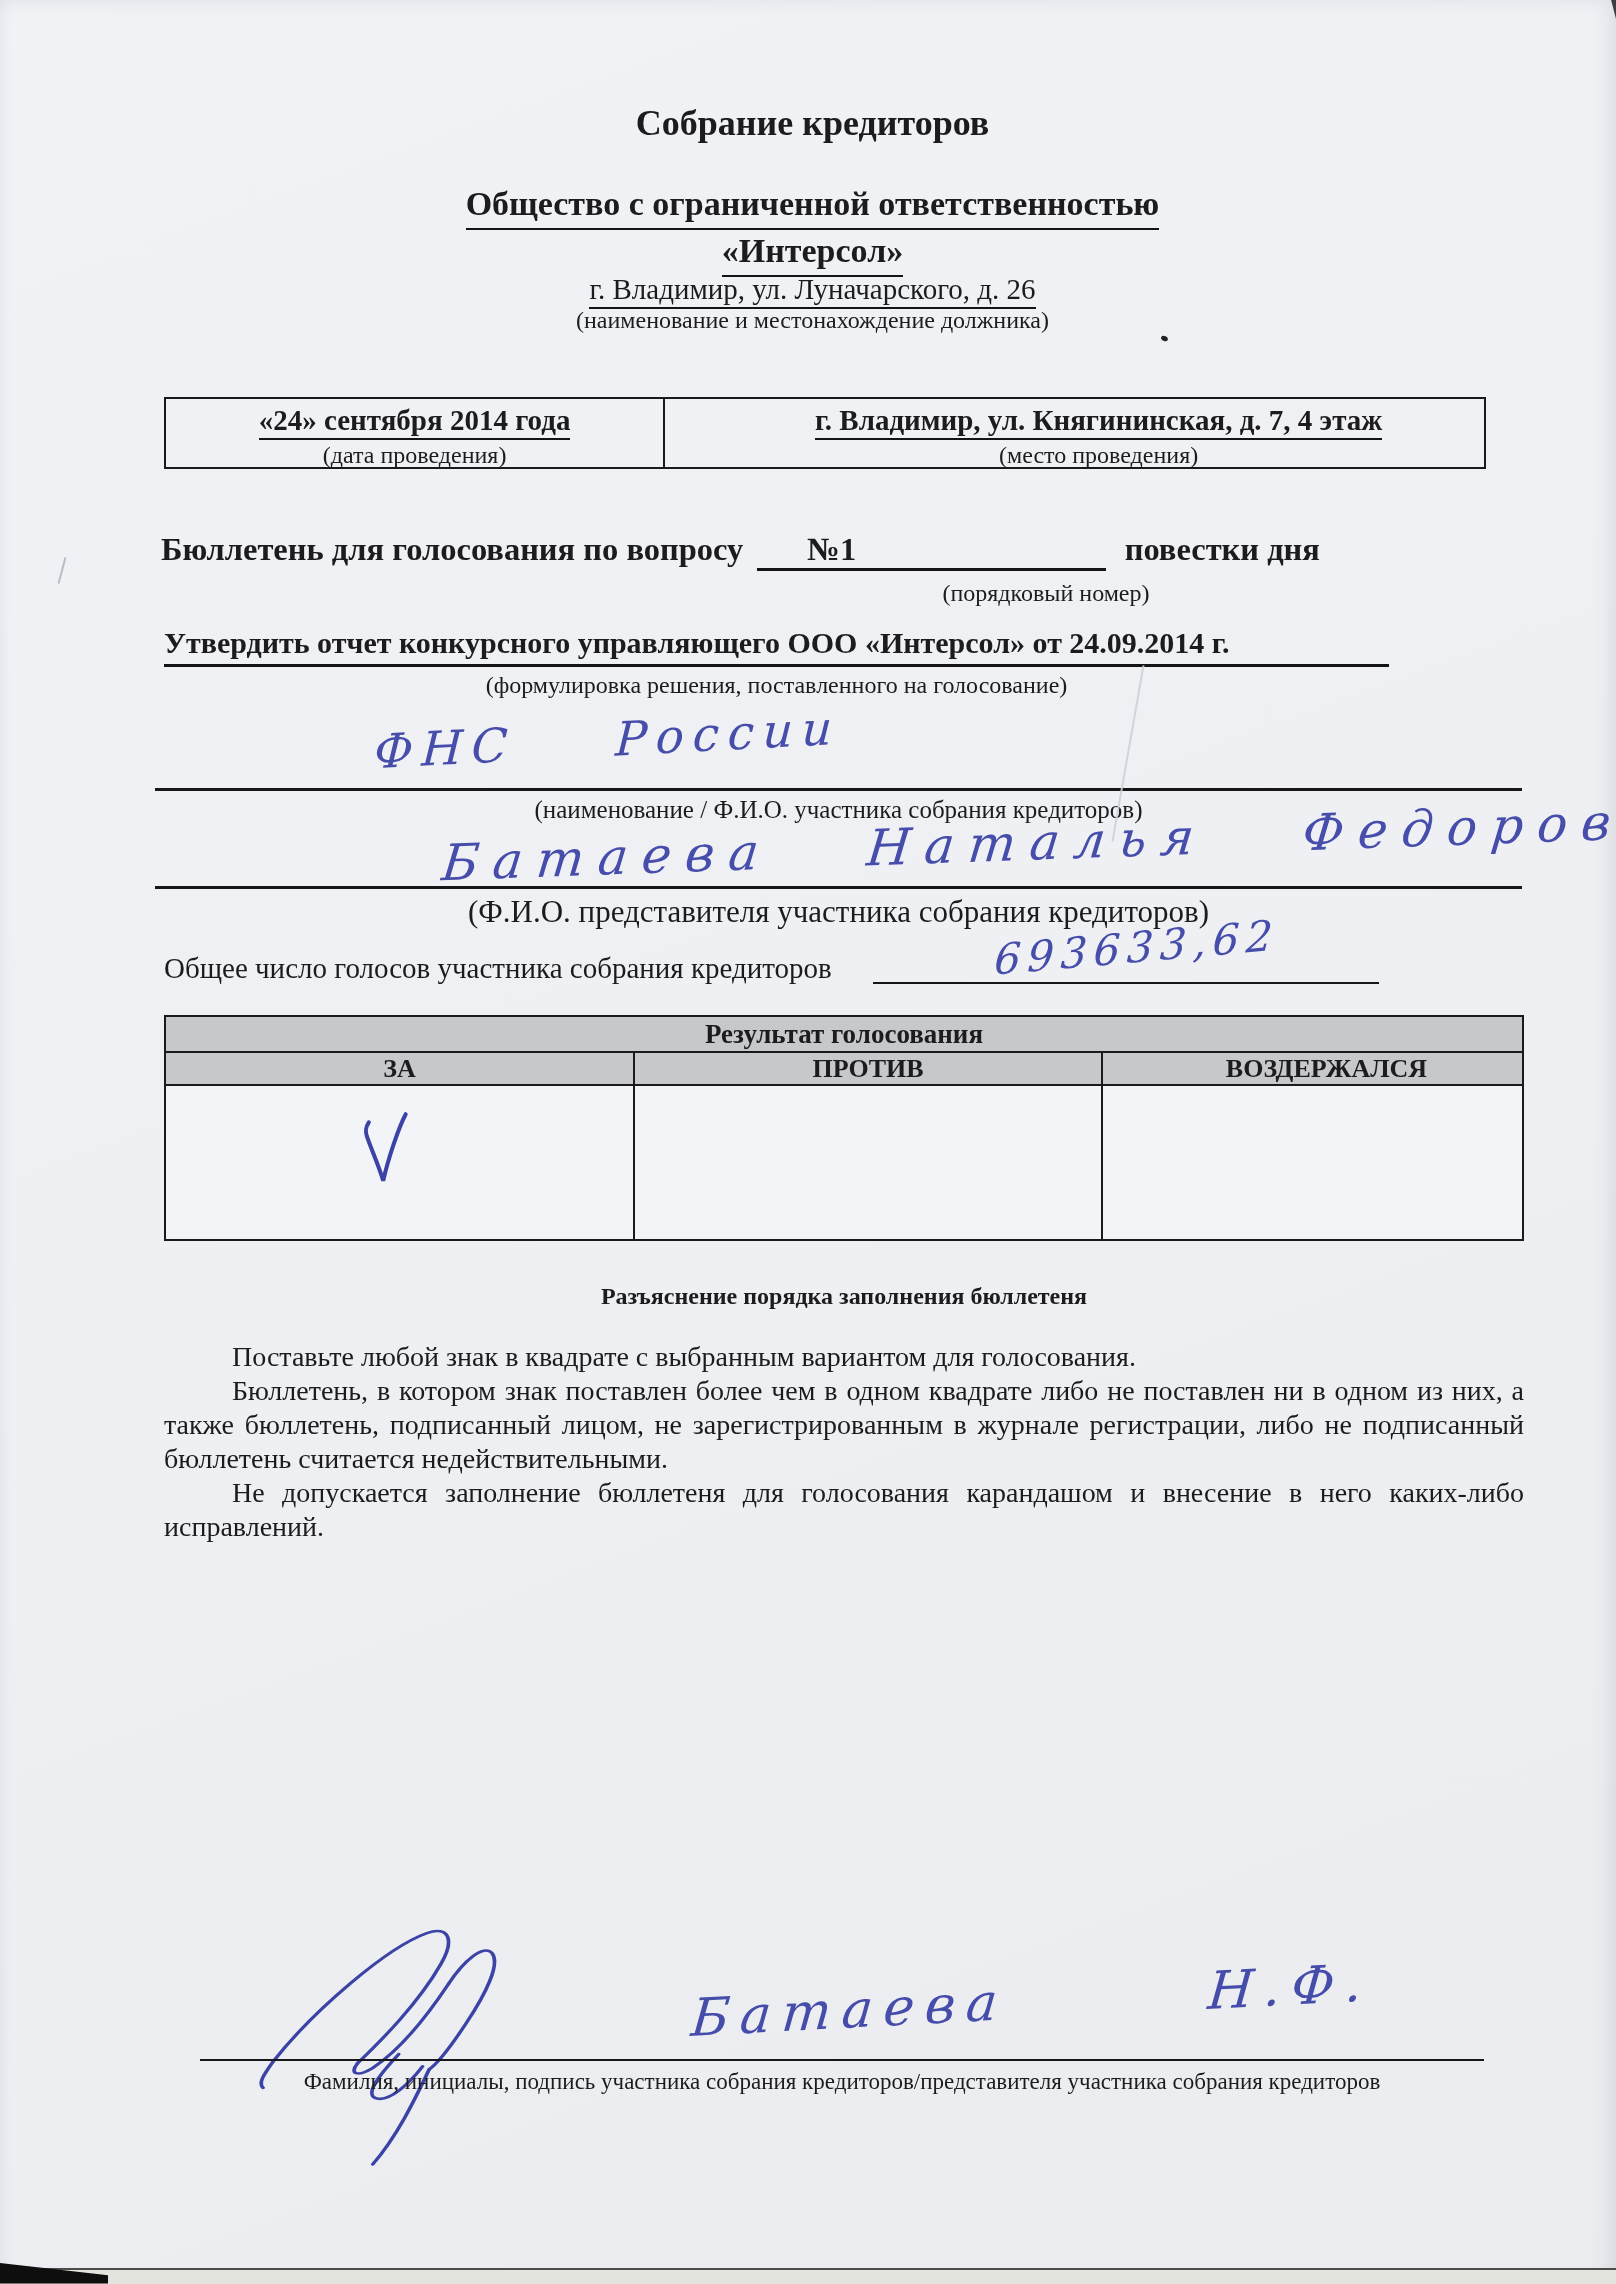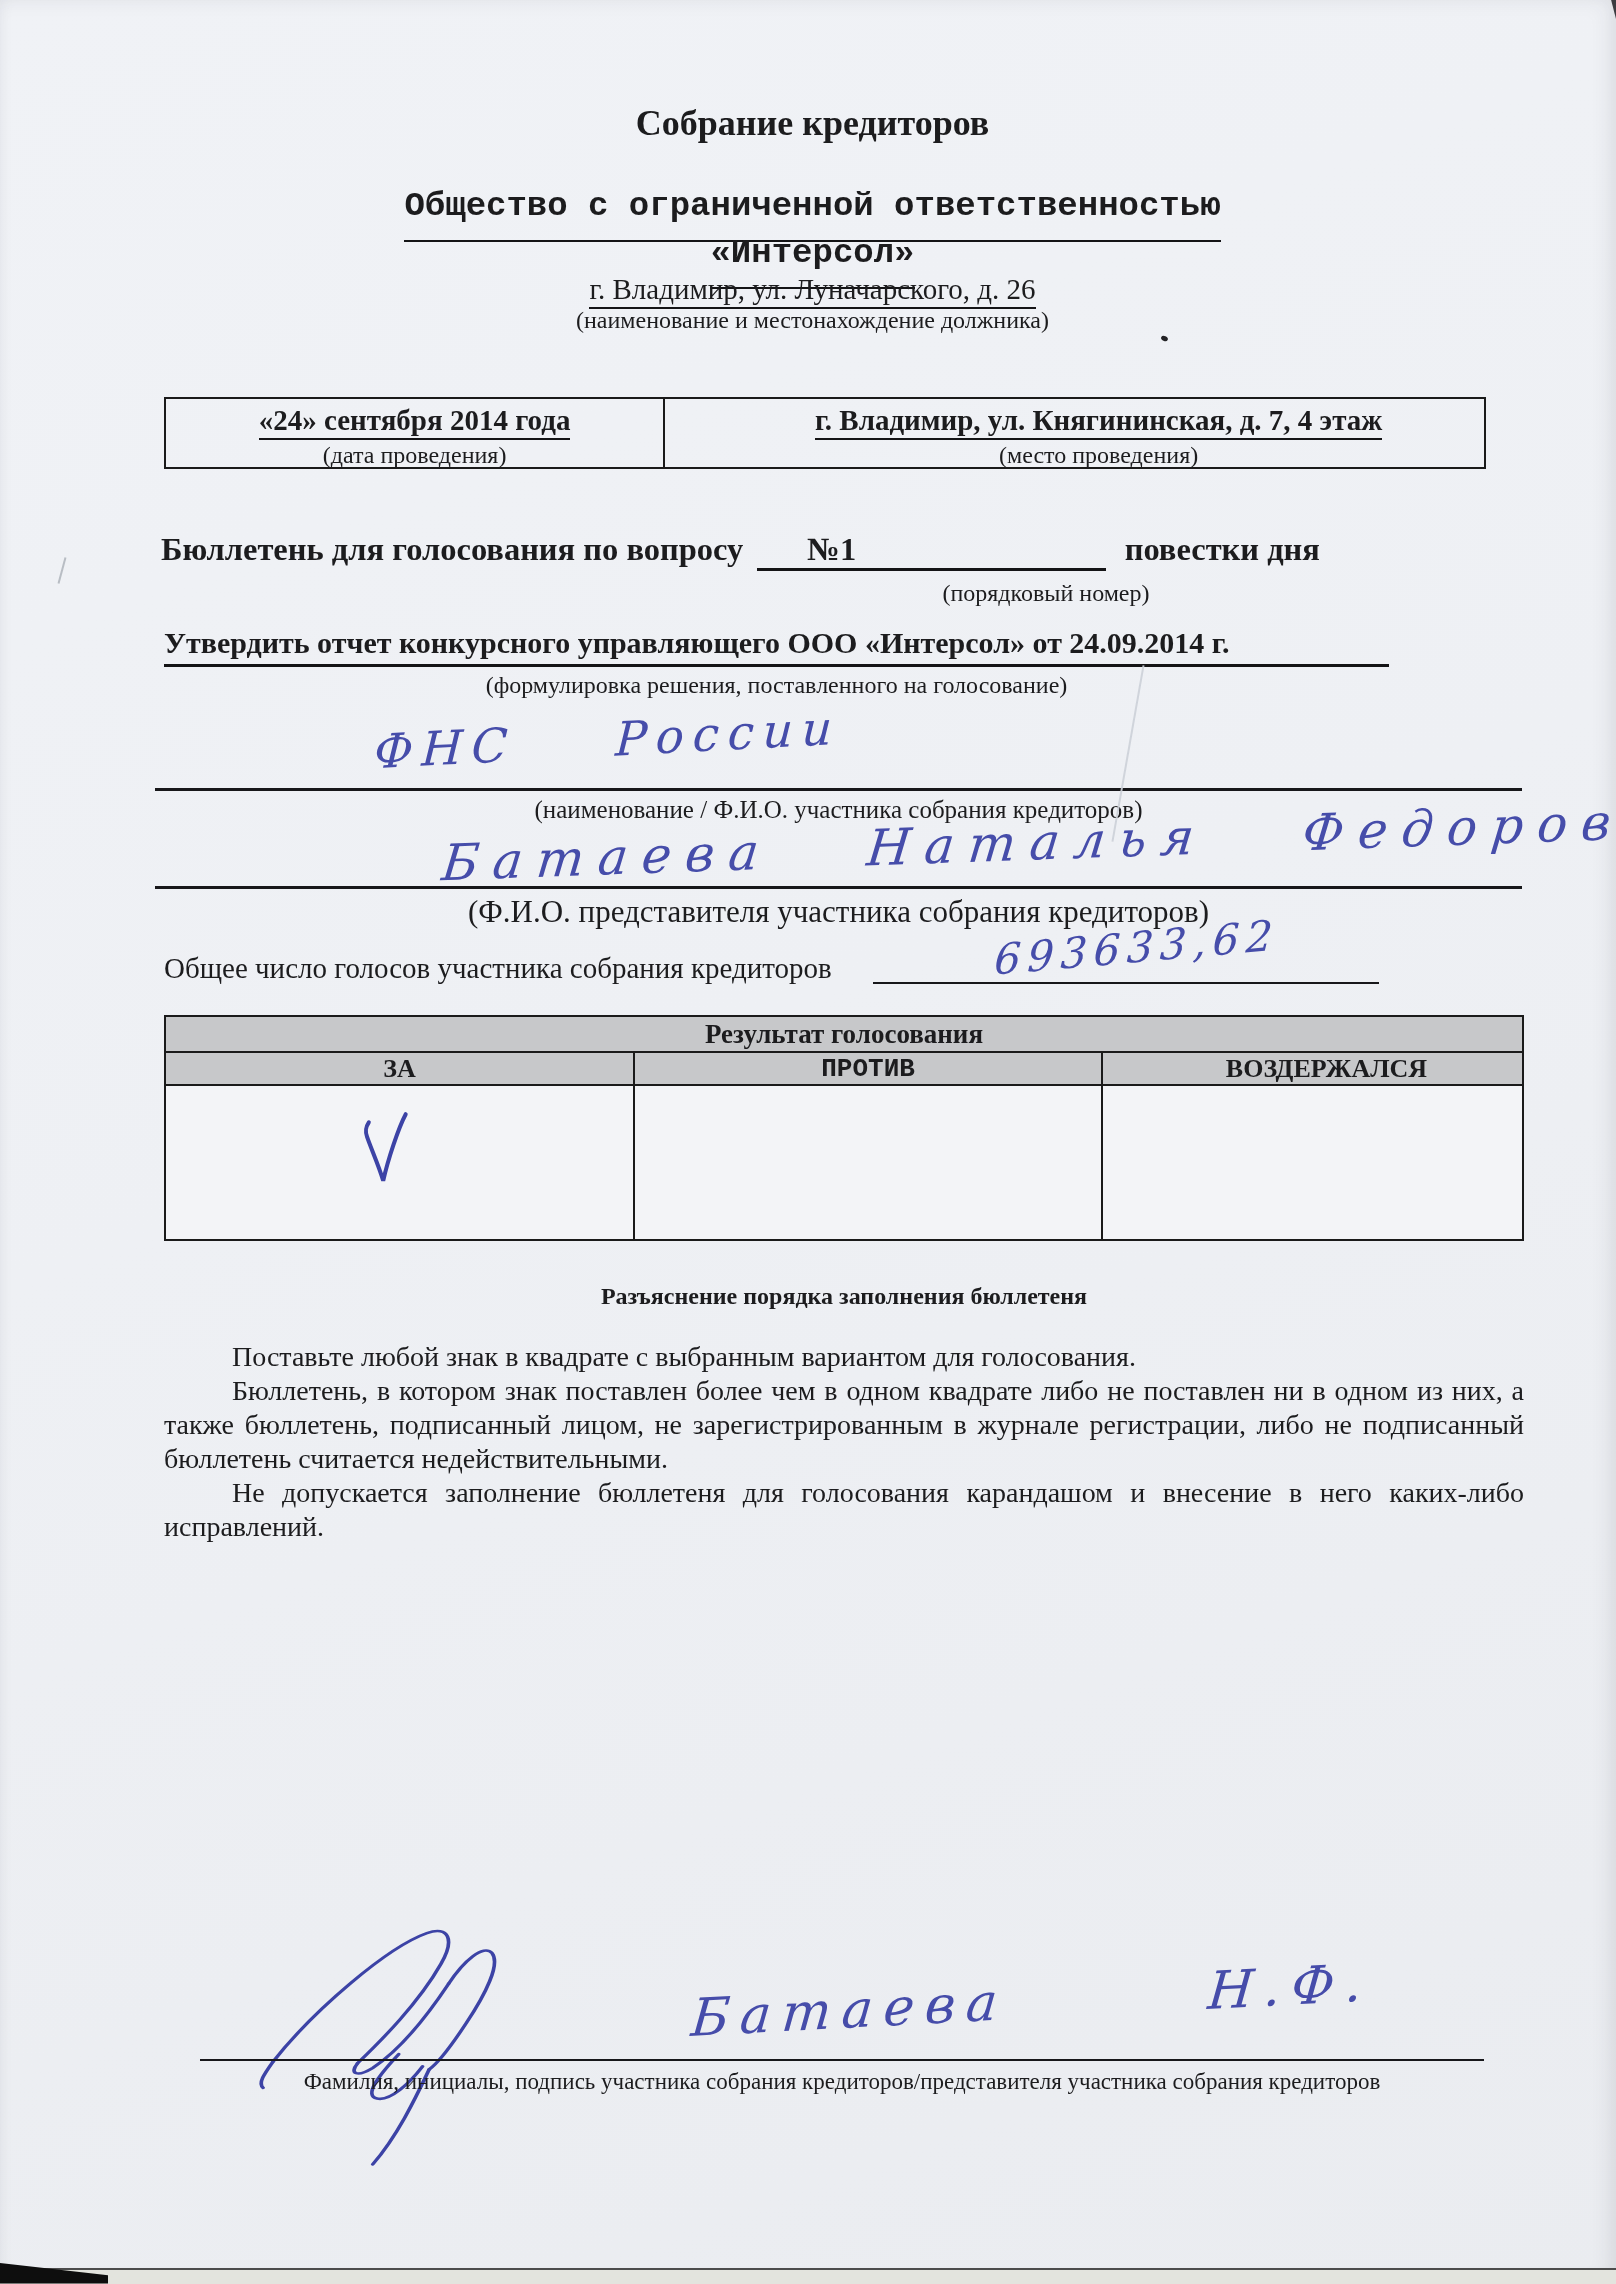--- a/index.html
+++ b/index.html
@@ -12,21 +12,21 @@
   body{background:#9a9a9a;font-family:"Liberation Serif","DejaVu Serif",serif;color:#1c1c1e;}
   .page{
     position:relative;width:1617px;height:2284px;margin:0 auto;
     background:linear-gradient(160deg,#f0f2f6 0%,var(--paper) 45%,#eaecf0 100%);
     box-shadow:inset -8.7px 0 20.6px rgba(40,45,60,.07), inset 0 -6.5px 16.3px rgba(40,45,60,.05);
     overflow:hidden;
   }
   .abs{position:absolute;}
   .ctr{text-align:center;}
   .b{font-weight:bold;}
-  .u5{border-bottom:2.7px solid #141416;padding-bottom:15px;font-family:Liberation Mono, monospace;}
+  .u5{border-bottom:2.7px solid #141416;padding-bottom:6px;}
   .u4{border-bottom:2.2px solid #141416;padding-bottom:1.6px;}
   .cap{font-size:24px;}
   .rule{background:#17171a;height:2.7px;}
   .hw{
     font-family:"DejaVu Serif",serif;font-style:italic;color:var(--ink);
     white-space:nowrap;opacity:.94;
   }
   
   .info-table{
     left:164px;top:397px;width:1322px;height:72px;
@@ -47,21 +47,21 @@
   
   .res-table{left:164px;top:1015px;width:1360px;border:2.7px solid var(--border);box-sizing:border-box;}
   .res-title{height:34px;line-height:34px;background:var(--header_gray);
     border-bottom:2.2px solid var(--border);text-align:center;font-weight:bold;font-size:27px;}
   .res-row{display:flex;}
   .res-row.head{height:31px;background:var(--header_gray);border-bottom:2.2px solid var(--border);}
   .res-row.body{height:153px;background:#f3f4f7;}
   .res-cell{box-sizing:border-box;display:flex;align-items:center;justify-content:center;
     font-weight:bold;font-size:26px;}
   .res-cell.c1{width:34.6%;border-right:2.2px solid var(--border);}
-  .res-cell.c2{width:34.5%;border-right:2.2px solid var(--border);font-family:Liberation Mono, monospace;}
+  .res-cell.c2{width:34.5%;border-right:2.2px solid var(--border);}
   .res-cell.c3{width:30.9%;padding-left:28px;}
   
   .instr{left:164px;top:1340px;width:1360px;font-size:28px;line-height:34px;text-align:justify;}
   .instr p{margin:0;text-indent:68px;}
   
   .dot{border-radius:50%;background:#232326;}
   .scan-bottom{left:0;top:2268px;width:100%;height:16.3px;background:#e3e4de;border-top:2.2px solid #4c4c4c;}
   .wedge{left:0;top:2263px;width:108px;height:20.6px;background:#0e0e0e;
     clip-path:polygon(0 0,100% 60%,100% 100%,0 100%);}
   .sliver{right:0;top:0;width:9.8px;height:23px;background:#3c3c40;clip-path:polygon(40% 0,100% 0,100% 100%);}

